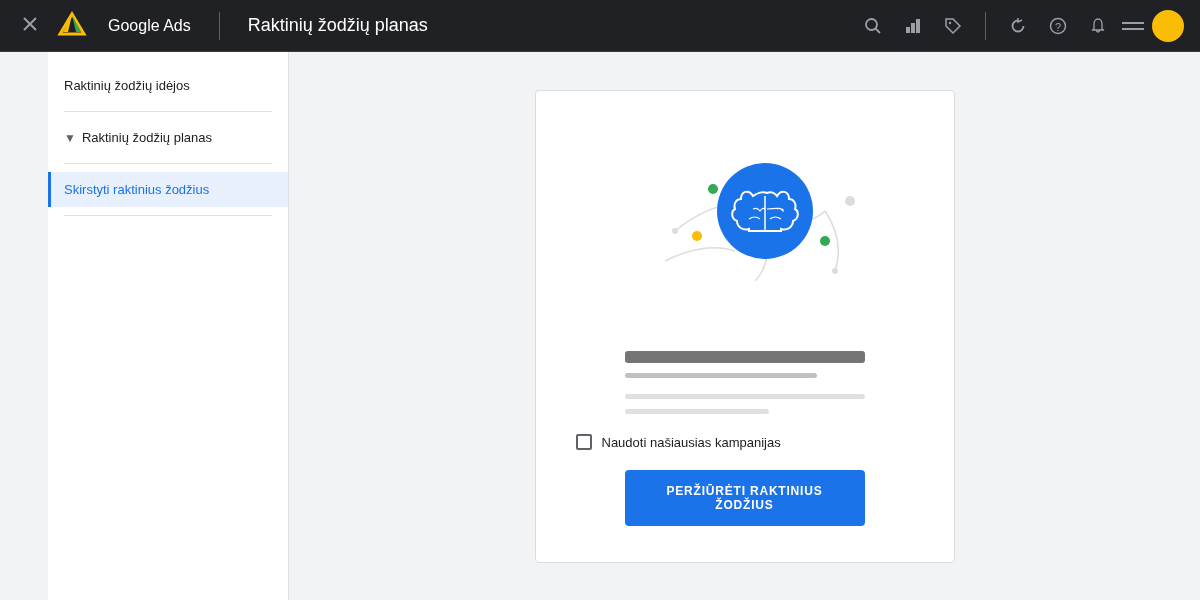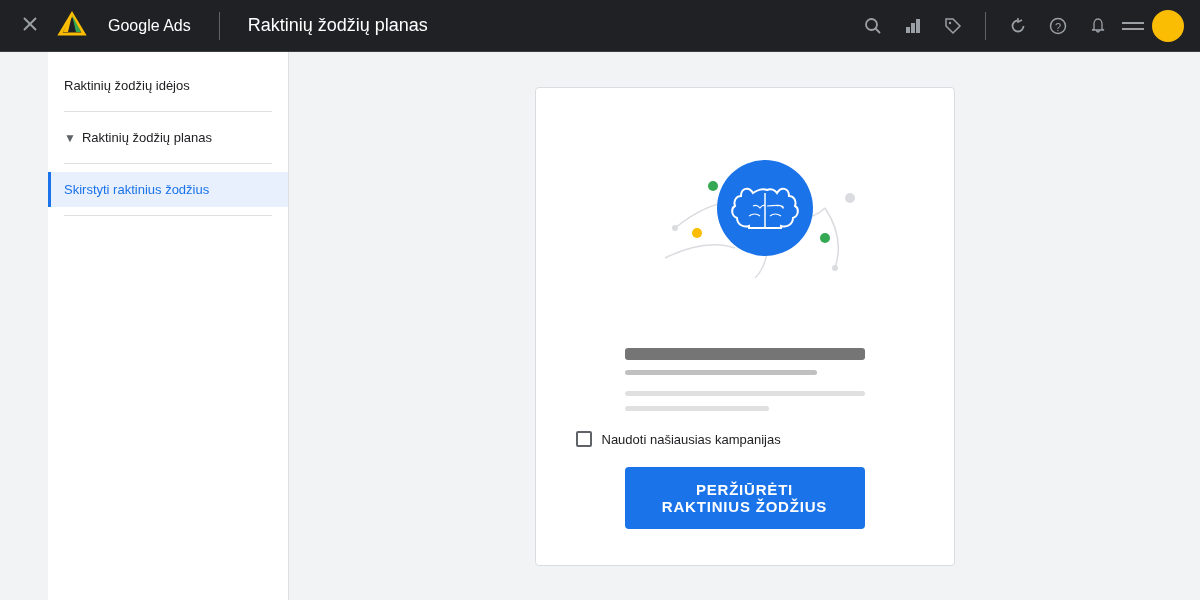--- a/index.html
+++ b/index.html
@@ -206,21 +206,21 @@
       color: #202124;
     }
 
     
     .cta-button {
       background: #1a73e8;
       color: white;
       border: none;
       border-radius: 4px;
       padding: 14px 28px;
-      font-size: 15px;
+      font-size: 12px;
       font-weight: 600;
       letter-spacing: 0.8px;
       cursor: pointer;
       text-align: center;
       width: 240px;
     }
 
     
     .illus-svg {
       width: 100%;

